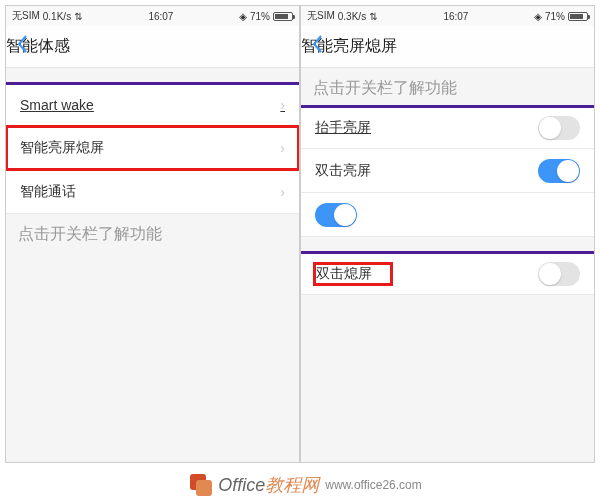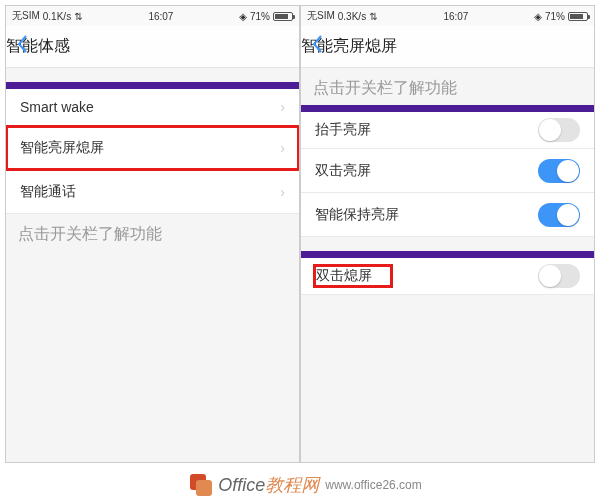--- a/index.html
+++ b/index.html
@@ -67,21 +67,21 @@
       background: #fff;
       display: flex;
       align-items: center;
       justify-content: space-between;
       padding: 0 14px;
       height: 44px;
       border-bottom: 1px solid #e9e9e9;
       font-size: 14px;
       color: #333;
     }
-    .row:first-of-type { border-top: 7px solid #4c1d95; }
+    .row:first-of-type { border-top: 3px solid #4c1d95; text-decoration: underline; }
     .chevron { color: #ccc; font-size: 14px; }
     .toggle {
       width: 42px;
       height: 24px;
       border-radius: 12px;
       position: relative;
       cursor: pointer;
     }
     .toggle.off { background: #e3e3e3; }
     .toggle.on { background: #3d95f8; }
@@ -235,21 +235,20 @@
               <div class="knob"></div>
             </div>
           </div>
           <div class="row">
             <span>双击亮屏</span>
             <div class="toggle on">
               <div class="knob"></div>
             </div>
           </div>
           <div class="row">
-            <span>智能保持亮屏</span>
             <div class="toggle on">
               <div class="knob"></div>
             </div>
           </div>
         </div>
       <div class="section-gap"></div>
       <div id="right-g2">
           <div class="row">
             <span><span class="highlight-inner">双击熄屏</span></span>
             <div class="toggle off">

